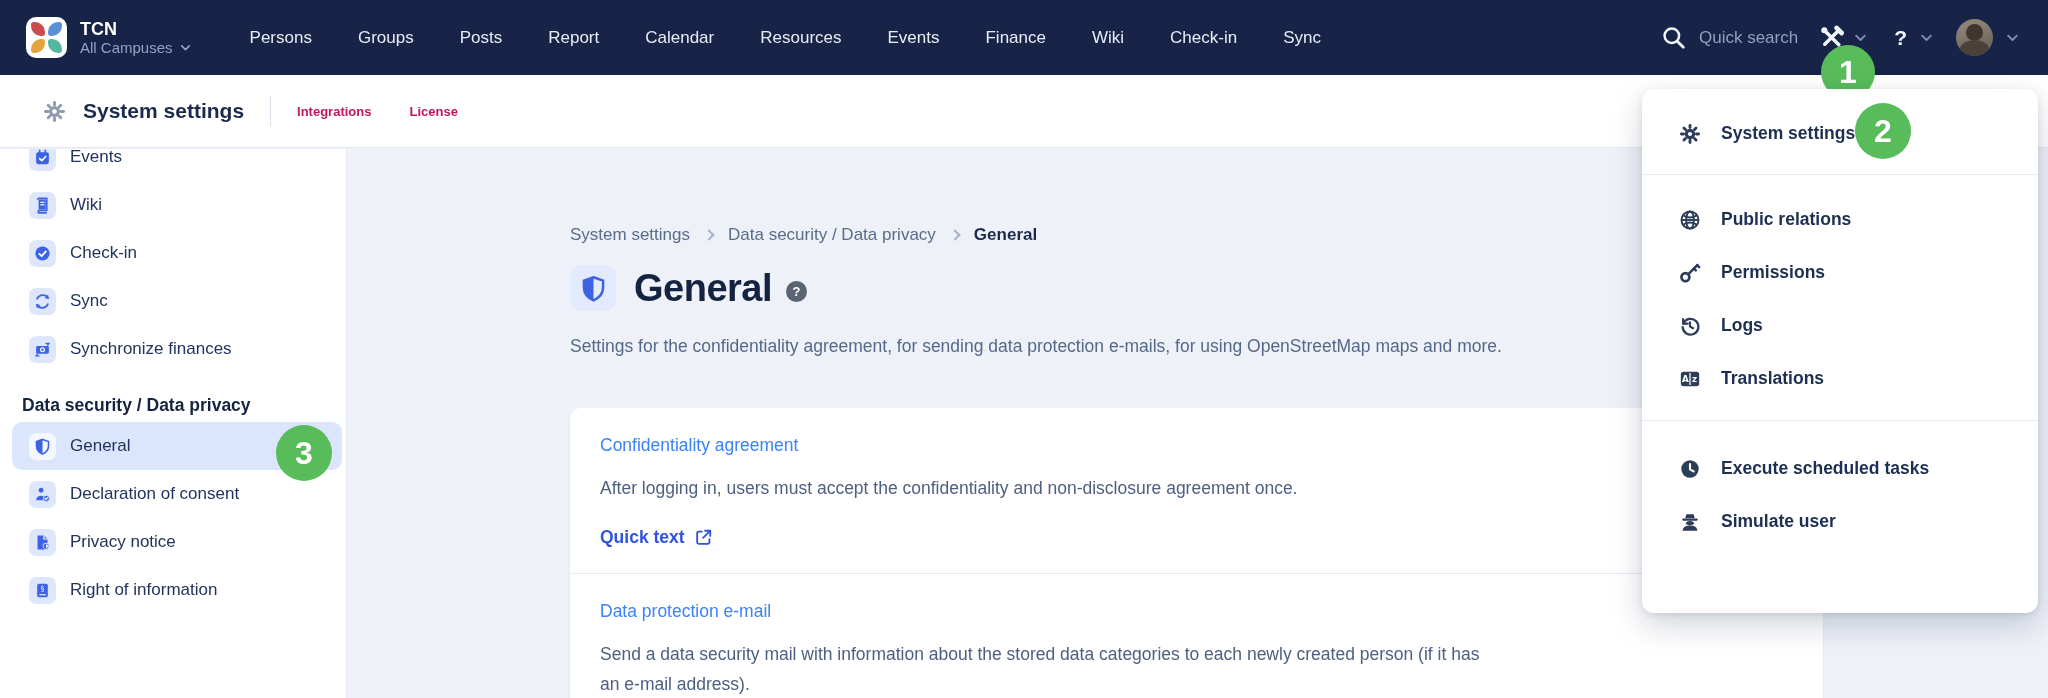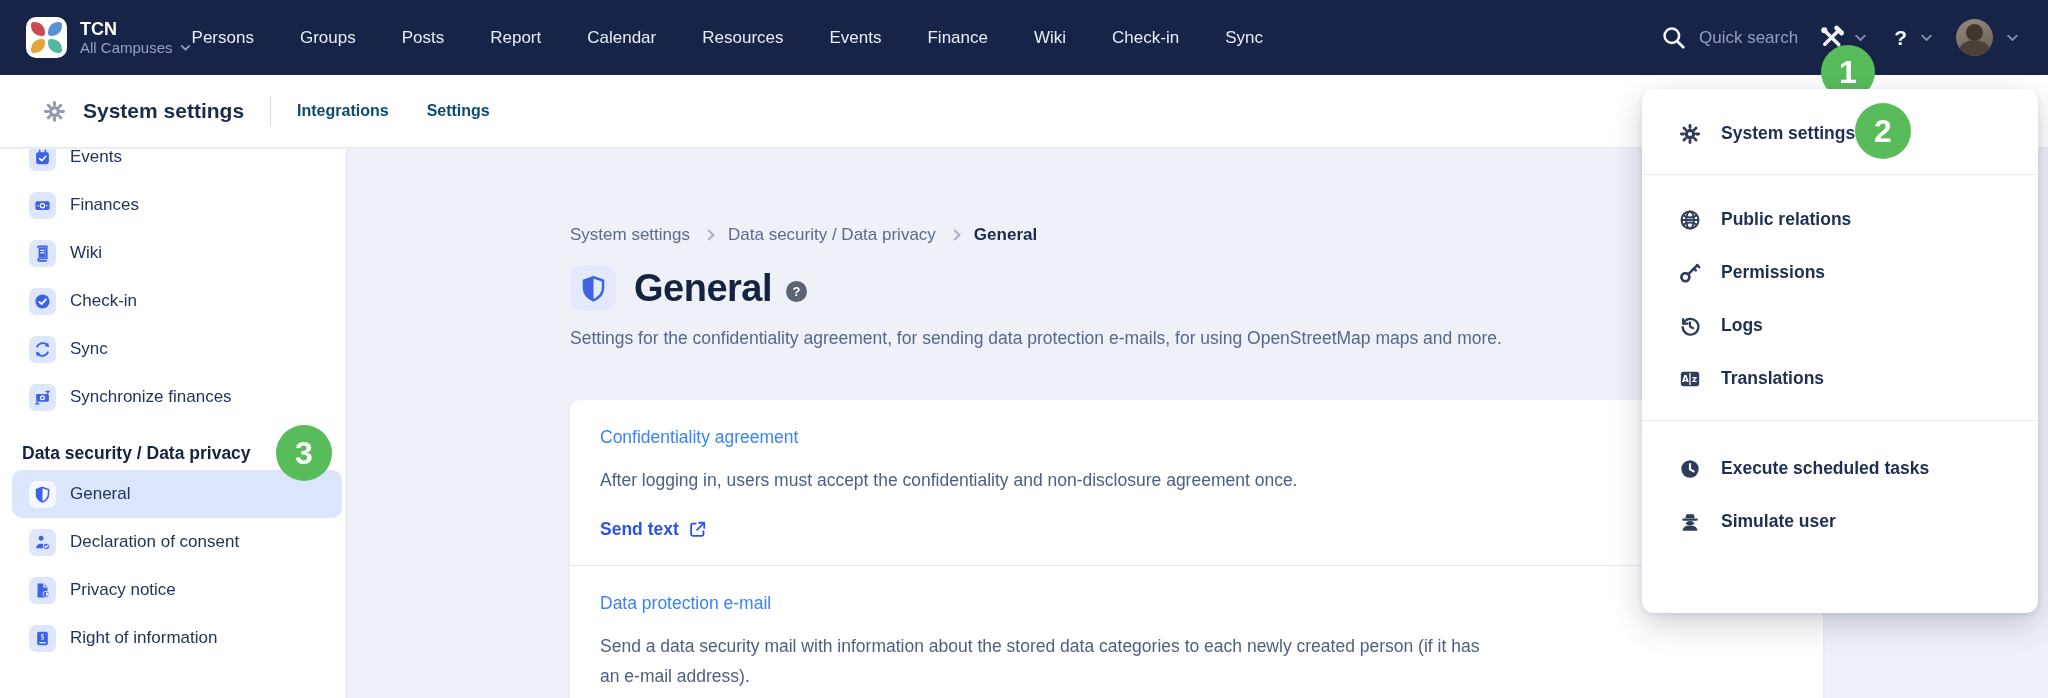--- a/index.html
+++ b/index.html
@@ -24,21 +24,21 @@
     gap:3px; align-content:center; justify-content:center; flex:none;
   }
   .logo-tile i { display:block; }
   .lq1 { background:#C94B4E; border-radius:3px 10px 3px 10px; }
   .lq2 { background:#5B8FD6; border-radius:10px 3px 10px 3px; }
   .lq3 { background:#E3A43C; border-radius:10px 3px 10px 3px; }
   .lq4 { background:#54B8A0; border-radius:3px 10px 3px 10px; }
   .brand { margin-left:13px; line-height:1.15; }
   .brand-name { font-size:18px; font-weight:bold; color:#fff; }
   .brand-campus { font-size:15px; color:#93A2C2; display:flex; align-items:center; gap:6px; }
-  .nav-items { display:flex; gap:46px; }
+  .nav-items { display:flex; gap:46px; margin-left:58px; }
   .nav-item { font-size:17px; font-weight:500; color:#E8ECF5; cursor:pointer; white-space:nowrap; }
   .nav-right { margin-left:auto; display:flex; align-items:center; }
   .nav-right .icon-white { color:#F2F5FA; }
   .nav-right .chev { color:#7E8FB0; }
   .quick-search-label { font-size:17px; color:#8FA0BE; margin:0 20px 0 12px; }
   .q-help { font-size:21px; font-weight:bold; color:#F2F5FA; }
   .avatar {
     width:37px; height:37px; border-radius:50%; overflow:hidden; flex:none;
     background:linear-gradient(160deg,#8d8274 20%,#6b655c 80%);
     position:relative;
@@ -56,21 +56,21 @@
   
   .subheader {
     position:absolute; top:75px; left:0; width:100%; height:73px;
     background:#fff; border-bottom:1px solid #E4E9F1;
     display:flex; align-items:center; padding-left:43px; z-index:5;
   }
   .subheader .gear { color:#8D99AF; }
   .subheader-title { font-size:21px; font-weight:bold; color:#1B2B4D; margin-left:17px; }
   .subheader-divider { width:1px; height:30px; background:#D9DFEA; margin:0 26px; }
   .subheader-tabs { display:flex; gap:38px; }
-  .subheader-tab { font-size:16px; font-weight:bold; color:#0c4a6e; cursor:pointer; }
+  .subheader-tab { font-size:13px; font-weight:bold; color:#be185d; cursor:pointer; }
 
   
   .sidebar {
     position:absolute; top:149px; left:0; width:347px; height:549px;
     background:#fff; border-right:1px solid #E4E9F1; overflow:hidden; z-index:4;
     padding-top:0;
   }
   .side-row {
     height:48px; display:flex; align-items:center; padding-left:29px; cursor:pointer;
   }
@@ -102,21 +102,21 @@
   .page-icon-tile {
     width:46px; height:46px; border-radius:12px; background:#E3EAFD;
     display:flex; align-items:center; justify-content:center; color:#3D63E4; flex:none;
   }
   .page-title { font-size:38px; font-weight:bold; color:#14233F; margin-left:18px; letter-spacing:-0.5px; }
   .help-badge {
     width:21px; height:21px; border-radius:50%; background:#5A6472; color:#fff;
     font-size:13px; font-weight:bold; display:flex; align-items:center; justify-content:center;
     margin-left:14px; margin-top:6px; cursor:pointer;
   }
-  .page-desc { margin-top:12px; font-size:17.5px; line-height:31px; color:#56688A; max-width:948px; }
+  .page-desc { margin-top:20px; font-size:17.5px; line-height:31px; color:#56688A; max-width:948px; }
 
   .card {
     margin-top:46px; width:1253px; background:#fff; border-radius:10px;
     box-shadow:0 1px 3px rgba(27,43,77,0.07);
   }
   .card-section { padding:27px 30px 25px 30px; position:relative; }
   .card-section + .card-section { border-top:1px solid #E6EAF2; }
   .card-title { font-size:17.5px; color:#3b82f6; }
   .card-desc { font-size:17.5px; color:#4E6081; margin-top:17px; line-height:30px; }
   .card-desc.narrow { max-width:880px; }
@@ -234,49 +234,38 @@
           <line x1="16.9" y1="16.9" x2="18.6" y2="18.6"></line>
         <line x1="18.6" y1="5.4" x2="16.9" y2="7.1"></line>
           <line x1="5.4" y1="18.6" x2="7.1" y2="16.9"></line>
       </g>
     </svg>
   </span>
   <span class="subheader-title">System settings</span>
   <span class="subheader-divider"></span>
   <div class="subheader-tabs">
     <span class="subheader-tab">Integrations</span>
-    <span class="subheader-tab">Settings</span>
+    <span class="subheader-tab">License</span>
   </div>
 </div>
 
 <div class="sidebar">
 
   <div class="side-row first">
     <span class="icon-tile">
       <svg width="17" height="17" viewBox="0 0 24 24">
           <rect x="3" y="4.5" width="18" height="17" rx="3" fill="currentColor"></rect>
           <line x1="8" y1="2" x2="8" y2="6" stroke="currentColor" stroke-width="2.4" stroke-linecap="round"></line>
           <line x1="16" y1="2" x2="16" y2="6" stroke="currentColor" stroke-width="2.4" stroke-linecap="round"></line>
           <polyline points="8,13.5 11,16.5 16.5,10.5" fill="none" stroke="#fff" stroke-width="2.3" stroke-linecap="round" stroke-linejoin="round"></polyline>
         </svg>
     </span>
     <span class="side-label">Events</span>
   </div>
 
-  <div class="side-row">
-    <span class="icon-tile">
-      <svg width="17" height="17" viewBox="0 0 24 24">
-          <rect x="2" y="6" width="20" height="12.5" rx="2.5" fill="currentColor"></rect>
-          <circle cx="12" cy="12.2" r="3" fill="none" stroke="#fff" stroke-width="1.8"></circle>
-          <circle cx="5.8" cy="12.2" r="1" fill="#fff"></circle>
-          <circle cx="18.2" cy="12.2" r="1" fill="#fff"></circle>
-        </svg>
-    </span>
-    <span class="side-label">Finances</span>
-  </div>
 
   <div class="side-row">
     <span class="icon-tile">
       <svg width="17" height="17" viewBox="0 0 24 24">
           <path d="M5 4 a2 2 0 0 1 2-2 h11 v17 h-11 a2 2 0 0 0 0 3.5 h11" fill="none" stroke="currentColor" stroke-width="2.4"></path>
           <rect x="6.5" y="3.5" width="10" height="14" fill="currentColor"></rect>
           <line x1="9" y1="7.5" x2="14.5" y2="7.5" stroke="#fff" stroke-width="1.7"></line>
           <line x1="9" y1="11" x2="14.5" y2="11" stroke="#fff" stroke-width="1.7"></line>
         </svg>
     </span>
@@ -398,21 +387,21 @@
     <span class="help-badge">?</span>
   </div>
 
   <p class="page-desc">Settings for the confidentiality agreement, for sending data protection e-mails, for using OpenStreetMap maps and more.</p>
 
   <div class="card">
     <div class="card-section">
       <div class="card-title">Confidentiality agreement</div>
       <div class="card-desc">After logging in, users must accept the confidentiality and non-disclosure agreement once.</div>
       <div class="card-link">
-        <span class="card-link-label">Send text</span>
+        <span class="card-link-label">Quick text</span>
         <svg width="19" height="19" viewBox="0 0 24 24" stroke="currentColor" fill="none" stroke-width="2.3" stroke-linecap="round" stroke-linejoin="round">
             <path d="M10 4.5 H6 a2 2 0 0 0 -2 2 v11.5 a2 2 0 0 0 2 2 h11.5 a2 2 0 0 0 2 -2 V14"></path>
             <polyline points="14,3.5 20.5,3.5 20.5,10"></polyline>
             <line x1="20" y1="4" x2="11.5" y2="12.5"></line>
           </svg>
       </div>
     </div>
     <div class="card-section">
       <div class="card-title">Data protection e-mail</div>
       <div class="card-desc narrow">Send a data security mail with information about the stored data categories to each newly created person (if it has an e-mail address).</div>

